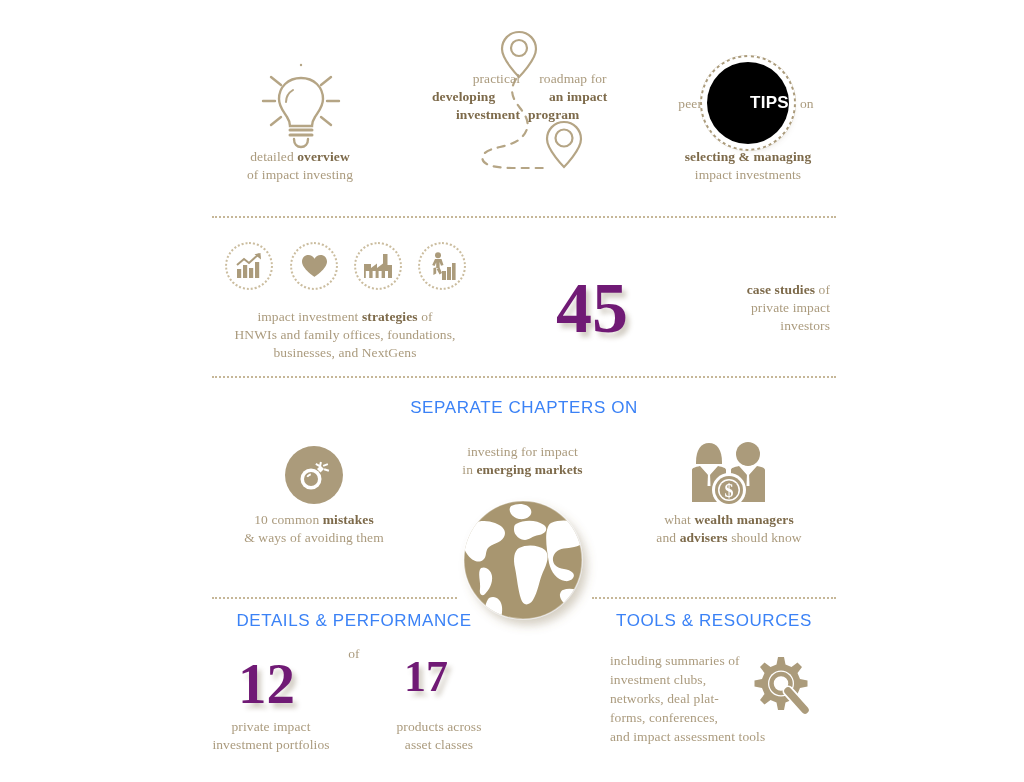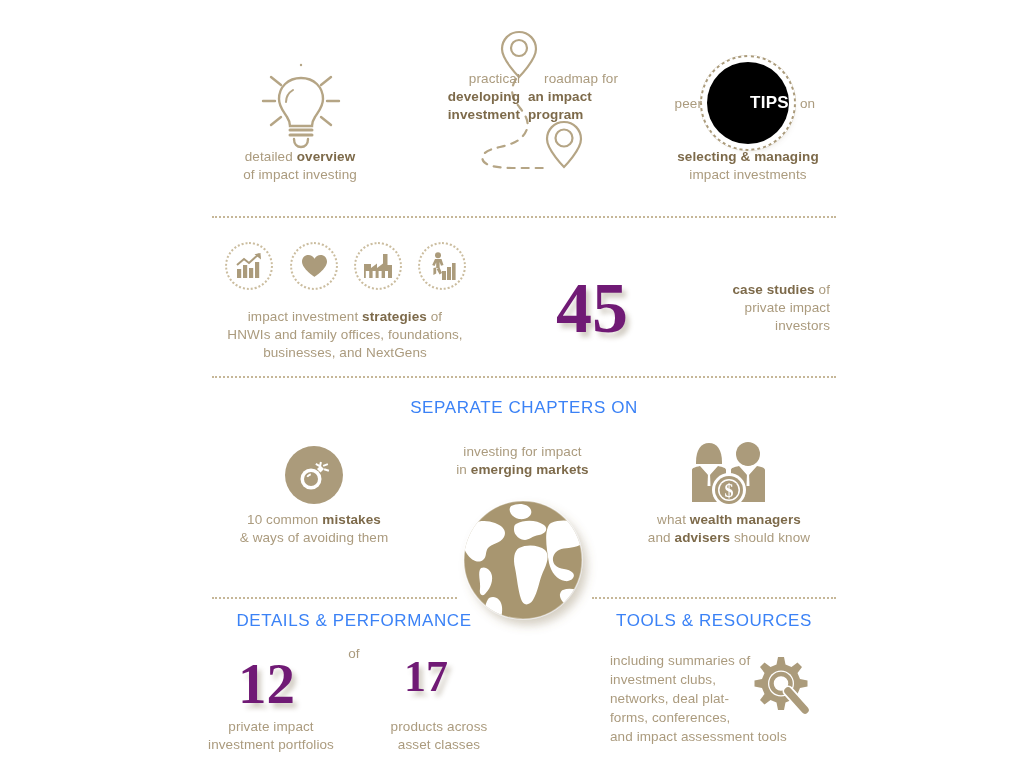--- a/index.html
+++ b/index.html
@@ -24,20 +24,21 @@
   }
   .abs { position: absolute; }
 
   
   .cap {
     font-size: 13.5px;
     line-height: 18px;
     color: #ab9b7e;
     text-align: center;
     letter-spacing: 0.1px;
+    font-family: Liberation Serif, serif;
   }
   .cap b, .b {
     color: #7d6a4a;
     font-weight: bold;
   }
   .section-head {
     font-size: 17px;
     letter-spacing: 0.6px;
     color: #3b82f6;
     text-align: center;
@@ -146,26 +147,26 @@
 
         <path d="M104 100 C94 100 87 108 87 117 C87 128 104 145 104 145 C104 145 121 128 121 117 C121 108 114 100 104 100 Z"></path>
         <circle cx="104" cy="116" r="8.5"></circle>
 
         <path d="M56 57 C48 70 54 78 60 86 C67 95 72 104 62 115 C52 126 30 124 24 132 C18 141 30 146 52 146 L86 146" stroke-dasharray="7 7" stroke-linecap="round"></path>
       </g>
     </svg>
   </div>
   <div class="abs" style="left:432px; top:70px; width:88px; text-align:right;">
     <div class="cap" style="text-align:right;">practical</div>
-    <div class="cap b" style="text-align:right;">developing</div>
+    <div class="cap b" style="text-align:left;">developing</div>
     <div class="cap b" style="text-align:right;">investment</div>
   </div>
   <div class="abs" style="left:528px; top:70px; width:90px; text-align:left;">
-    <div class="cap" style="text-align:right;">roadmap for</div>
-    <div class="cap b" style="text-align:left;">an impact</div>
+    <div class="cap" style="text-align:center;">roadmap for</div>
+    <div class="cap b" style="text-align:left;margin-left:21px;">an impact</div>
     <div class="cap b" style="text-align:left;">program</div>
   </div>
 
   <div class="tips-badge" style="left:707px; top:62px;">
     <span class="scallop"></span>
     <span class="tips-label">TIPS</span>
   </div>
   <div class="abs cap" style="left:656px; top:95px; width:46px; text-align:right;">peer</div>
   <div class="abs cap" style="left:800px; top:95px; width:40px; text-align:left;">on</div>
   <div class="abs cap" style="left:640px; top:148px; width:216px;">

